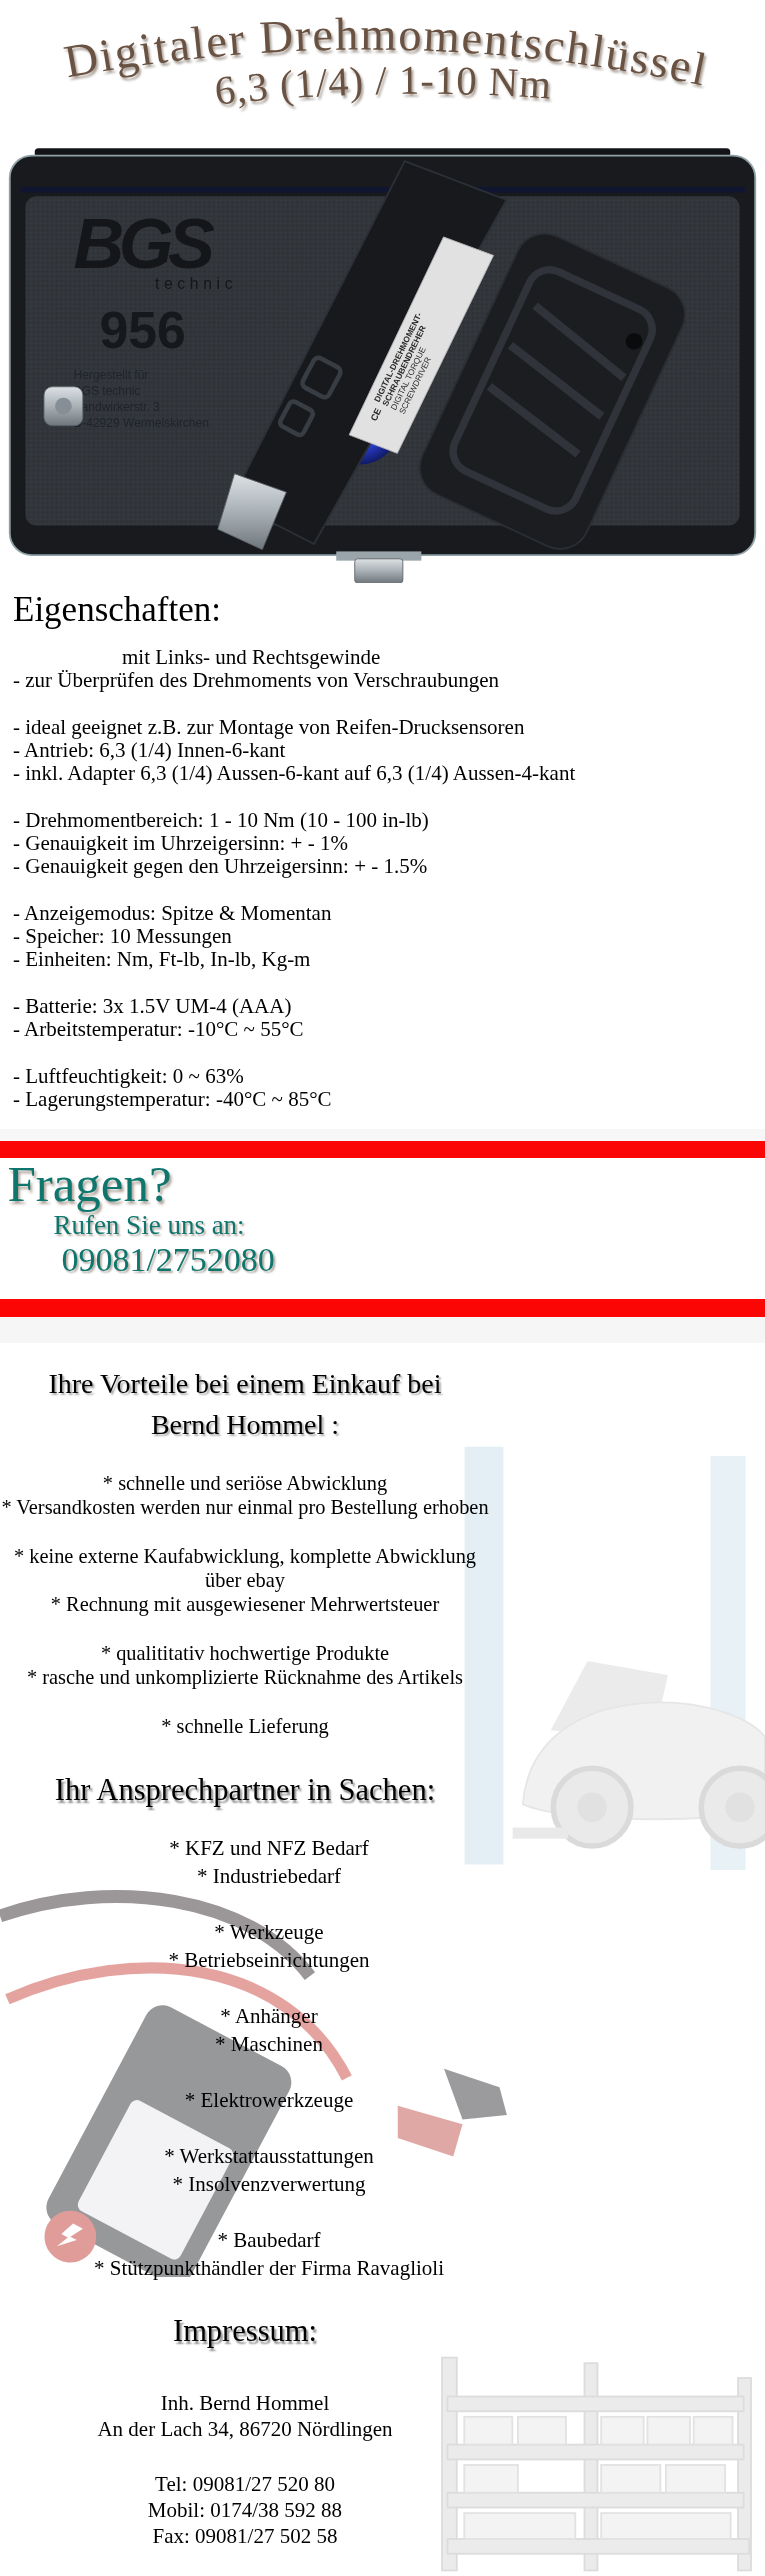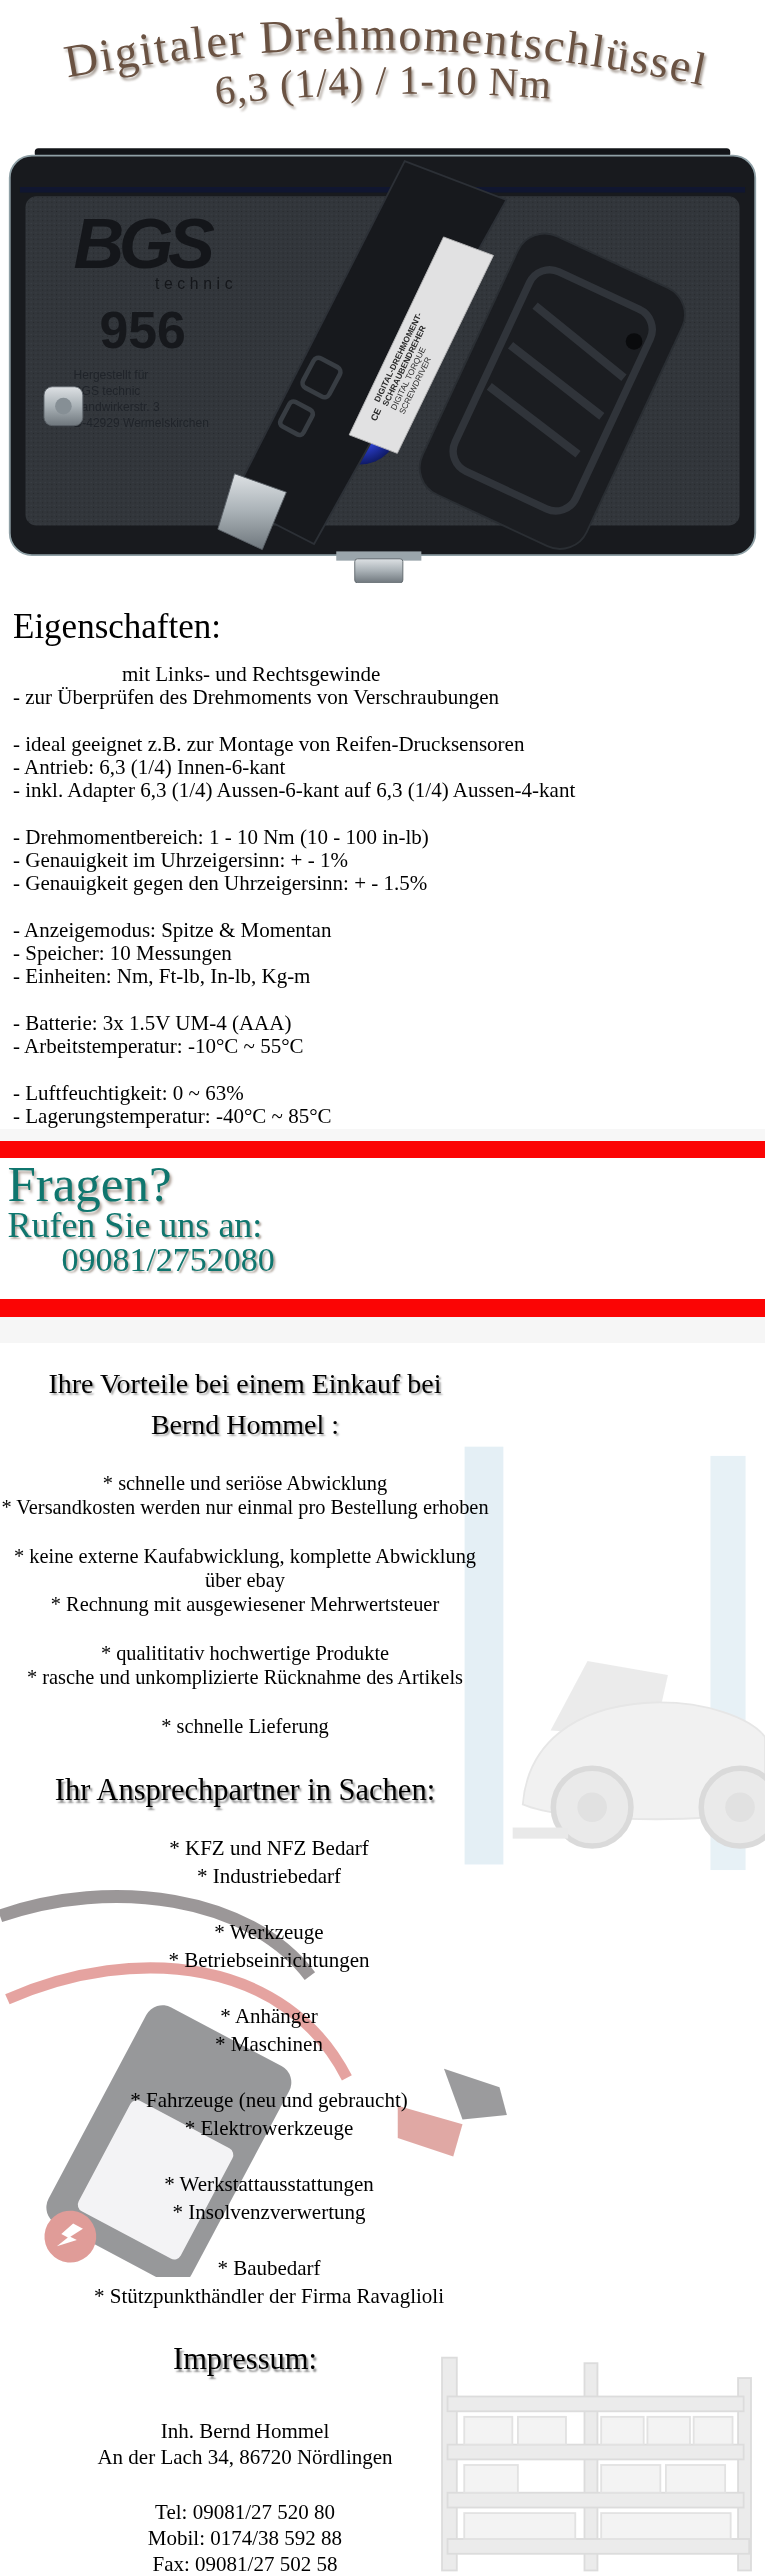--- a/index.html
+++ b/index.html
@@ -3,37 +3,37 @@
 <meta charset="utf-8">
 <style>
   html,body{margin:0;padding:0;background:#fff;}
   body{font-family:"Liberation Serif","DejaVu Serif",serif;color:#000;}
   .page{position:relative;width:765px;height:2576px;background:#fff;overflow:hidden;}
   .abs{position:absolute;}
   .z2{z-index:2;}
   .z1{z-index:1;}
 
   
-  .sec-eig{top:605px;left:0;width:765px;}
+  .sec-eig{top:588px;left:0;width:765px;}
   .eig-h{font-size:35px;line-height:43px;margin:0 0 15px 13px;font-weight:normal;}
   .eig-list{margin-left:13px;}
   .eig-list .line{font-size:21px;line-height:23px;}
   .eig-list .indent{margin-left:109px;}
   .eig-list .gap{height:24px;}
 
   
   .preband{top:1129px;height:12px;width:765px;background:#f7f7f7;}
   .redbar{left:0;width:765px;background:#fb0505;}
   .bar1{top:1141px;height:16.7px;}
   .bar2{top:1299px;height:17.6px;}
   .grayband{top:1317px;height:26px;width:765px;background:#f6f6f6;}
   .sec-fragen{top:1158px;left:7.4px;width:555px;color:#0f766e;}
   .fragen-h{font-size:51px;line-height:52px;font-weight:normal;margin:0;
             text-shadow:1.9px 2.8px 2.8px rgba(70,45,25,.45);}
-  .fragen-sub{font-size:36px;line-height:31px;
+  .fragen-sub{font-size:27px;line-height:31px;margin-left:46px;
               text-shadow:1.9px 1.9px 1.9px rgba(70,45,25,.4);}
   .fragen-phone{font-size:34px;line-height:37px;margin-left:54px;
               text-shadow:1.9px 1.9px 1.9px rgba(70,45,25,.4);}
 
   
   .center-col{top:1348px;left:0;width:490px;text-align:center;}
   .h-vorteile{font-size:28px;line-height:41px;font-weight:normal;margin:15px;
               text-shadow:1.9px 1.9px 1.9px #aaa;}
   .h-ansprech{font-size:30.5px;line-height:43px;font-weight:normal;margin:31px 0 0 0;
               text-shadow:1.9px 2.8px 1.9px #8d8d8d;}
@@ -238,21 +238,20 @@
     <div class="sachen">
         <div class="line">* KFZ und NFZ Bedarf</div>
         <div class="line">* Industriebedarf</div>
         <div class="gap"></div>
         <div class="line">* Werkzeuge</div>
         <div class="line">* Betriebseinrichtungen</div>
         <div class="gap"></div>
         <div class="line">* Anhänger</div>
         <div class="line">* Maschinen</div>
         <div class="gap"></div>
-        <div class="line">* Fahrzeuge (neu und gebraucht)</div>
         <div class="line">* Elektrowerkzeuge</div>
         <div class="gap"></div>
         <div class="line">* Werkstattausstattungen</div>
         <div class="line">* Insolvenzverwertung</div>
         <div class="gap"></div>
         <div class="line">* Baubedarf</div>
         <div class="line">* Stützpunkthändler der Firma Ravaglioli</div>
       </div>
 
     <h2 class="h-impressum">Impressum:</h2>

